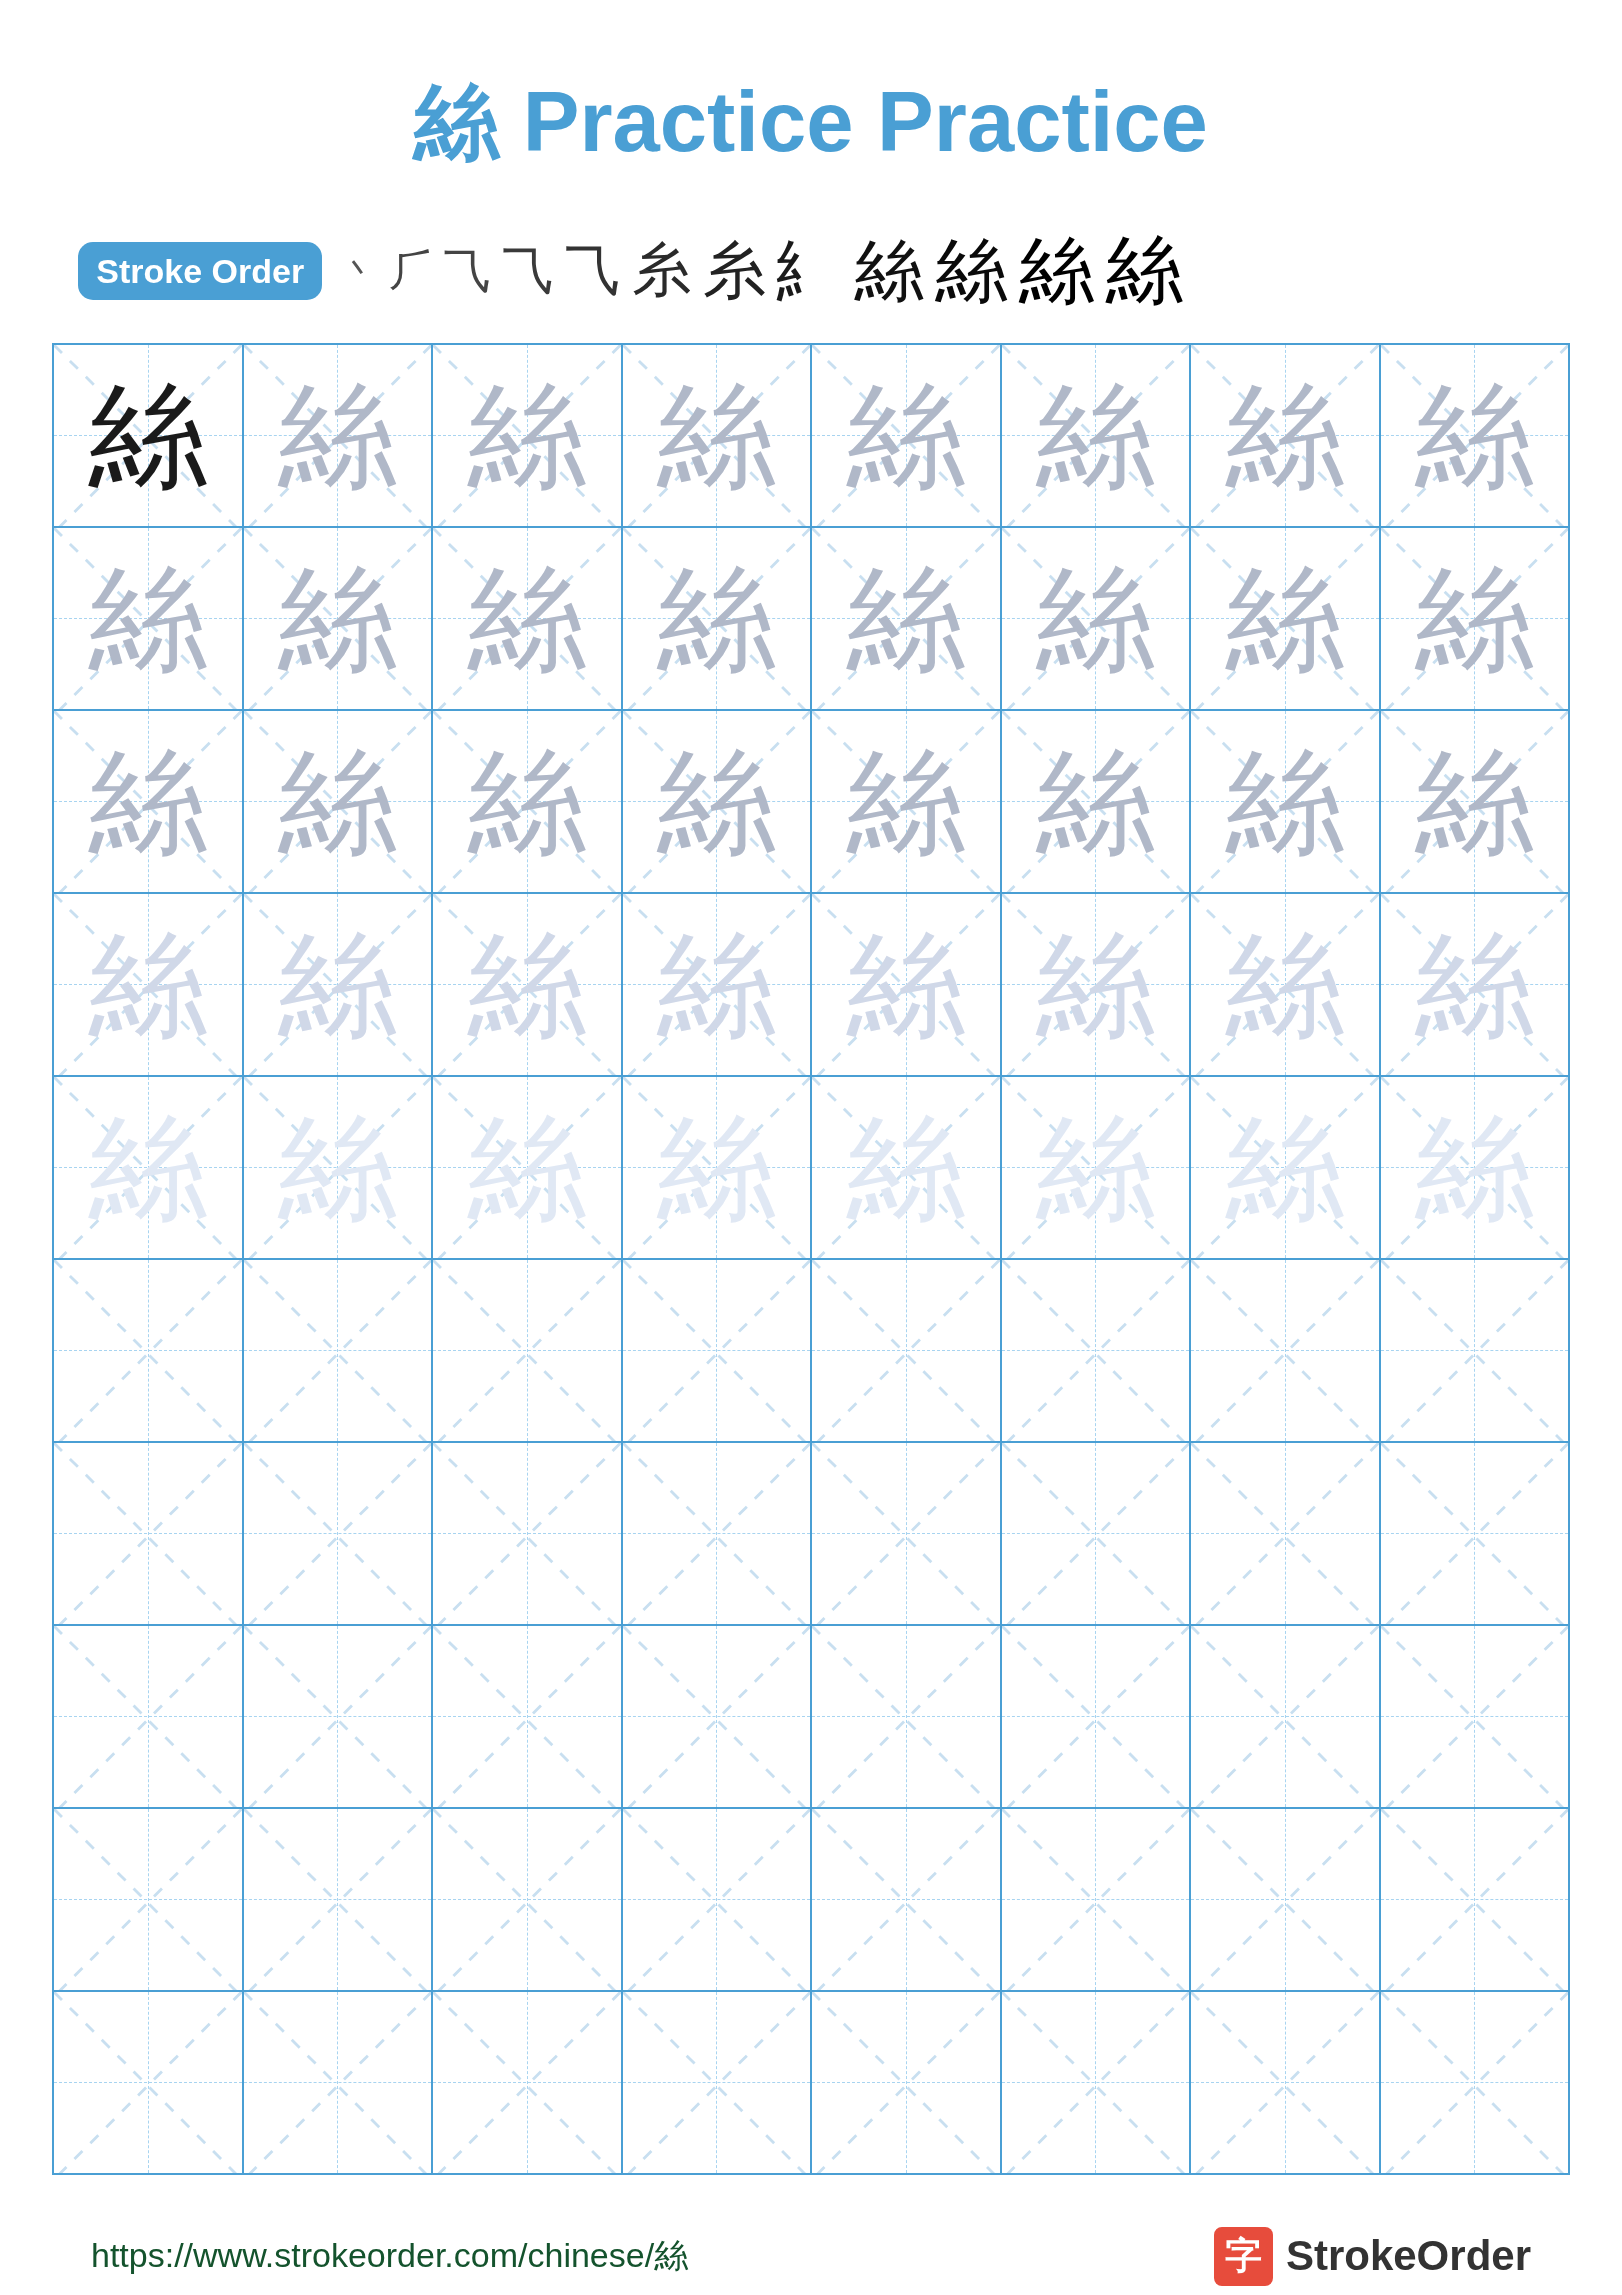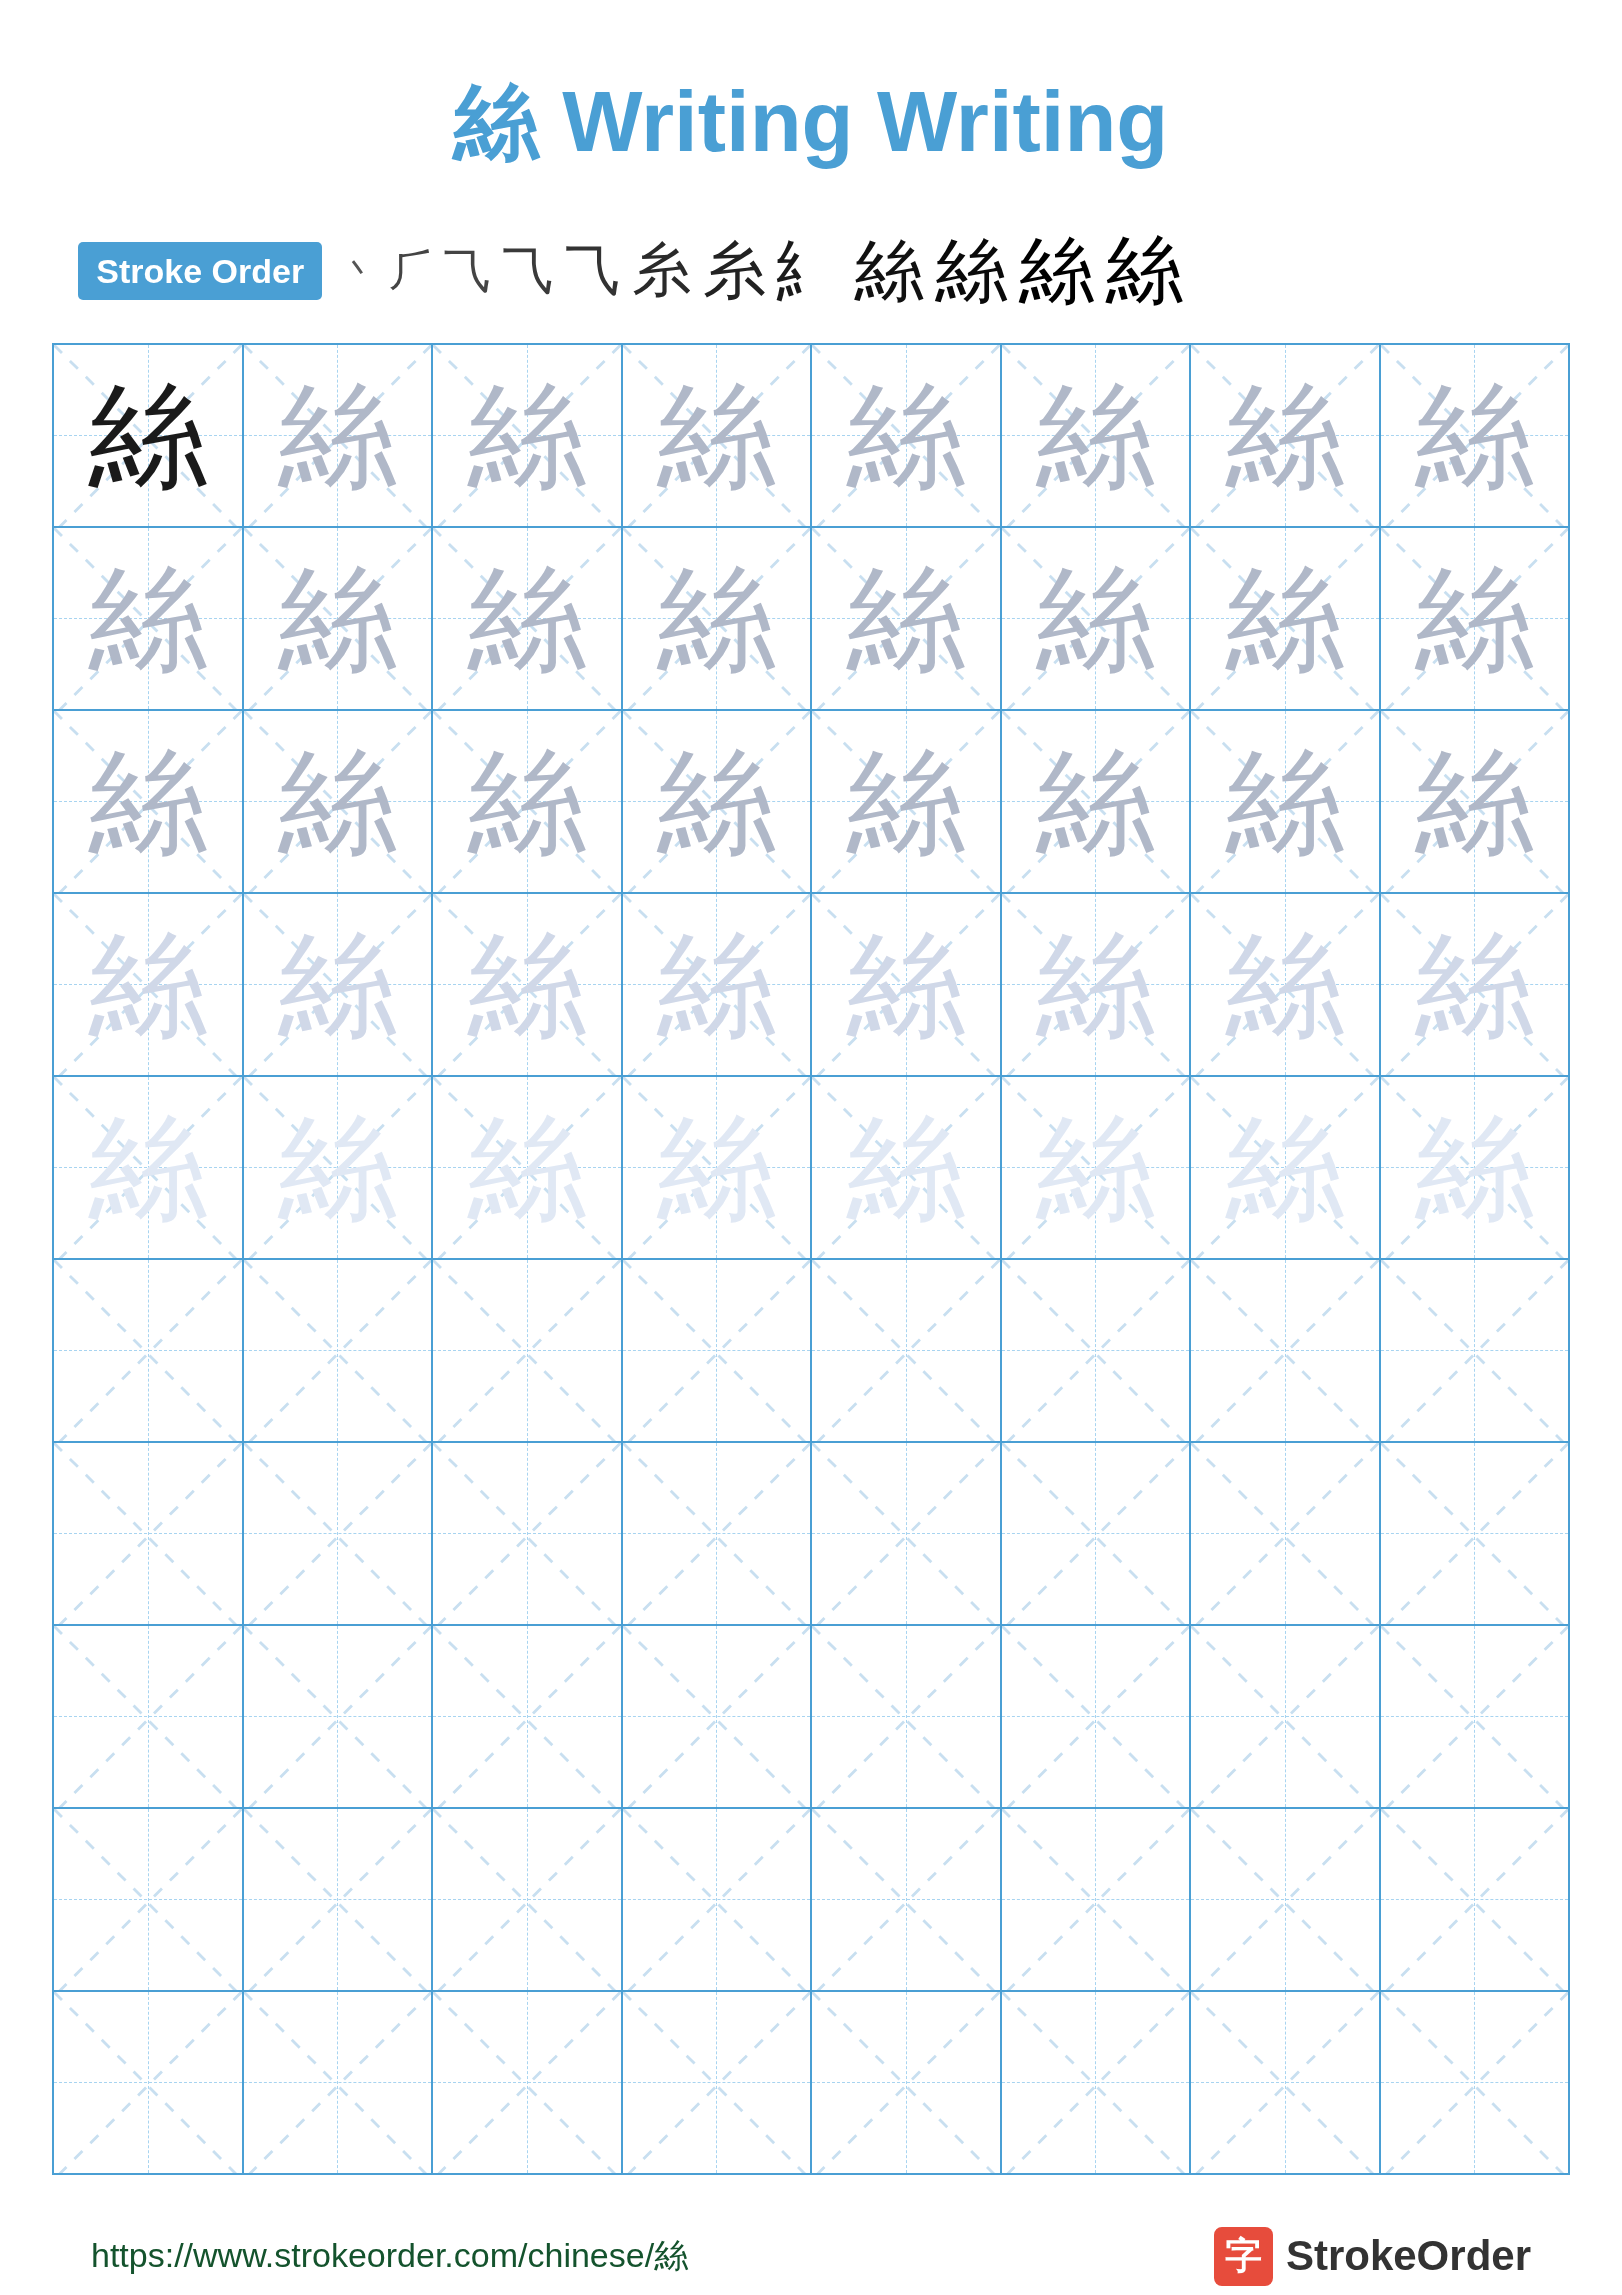--- a/index.html
+++ b/index.html
@@ -37,21 +37,21 @@
       margin-bottom: 19.6px;
       padding: 0 26px;
     }
 
     .stroke-order-badge {
       background: #4a9fd4;
       color: white;
       font-size: 34px;
       font-weight: bold;
       padding: 9.2px 18.3px;
-      border-radius: 5px;
+      border-radius: 15px;
       white-space: nowrap;
       margin-right: 19.6px;
     }
 
     .stroke-sequence {
       display: flex;
       align-items: center;
       gap: 11.8px;
       font-size: 38px;
       color: #333;
@@ -172,21 +172,21 @@
       stroke-width: 1.5;
       stroke-dasharray: 6,6;
     }
   </style>
 </head>
 <body>
 
 <div class="page">
 
   <h1 class="title">
-    <span style="color:#4a9fd4;">絲</span><span> Writing Writing</span>
+    <span style="color:#4a9fd4;">絲</span><span> Practice Practice</span>
   </h1>
 
   <div class="stroke-order-row">
     <div class="stroke-order-badge">Stroke Order</div>
     <div class="stroke-sequence">
 
       <span class="stroke-seq-item" style="font-size:35px; color:#555;">⼂</span>
       <span class="stroke-seq-item" style="font-size:43px; color:#444;">⺁</span>
       <span class="stroke-seq-item" style="font-size:47px; color:#444;">⺄</span>
       <span class="stroke-seq-item" style="font-size:51px; color:#3a3a3a;">⺄</span>

